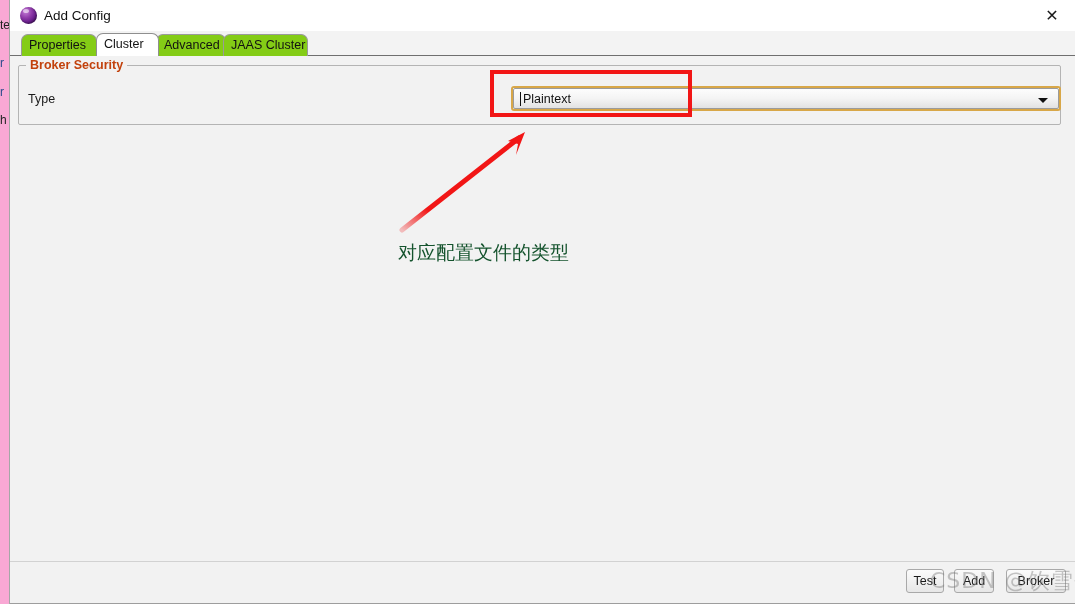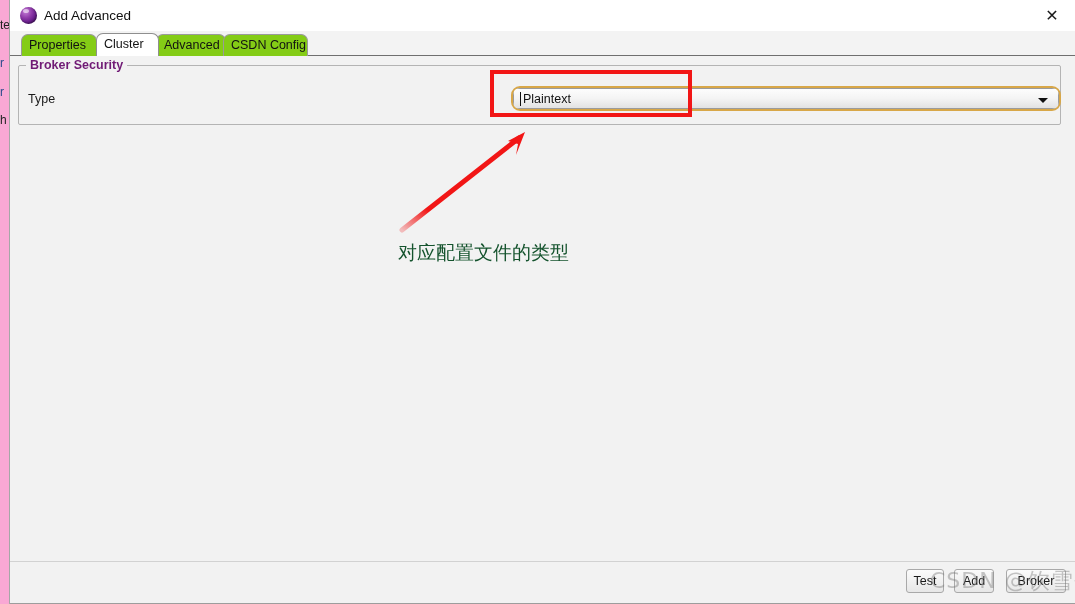--- a/index.html
+++ b/index.html
@@ -163,41 +163,41 @@
     background: #f2f2f2;
   }
   .group-title {
     position: absolute;
     left: 7px;
     top: -9px;
     background: #f2f2f2;
     padding: 0 4px;
     font-size: 12.5px;
     font-weight: bold;
-    color: #701a75;
+    color: #c2410c;
     line-height: 16px;
   }
   .field-label {
     position: absolute;
     left: 9px;
     top: 26px;
     font-size: 12.5px;
     color: #1a1a1a;
   }
 
   
   .combo {
     position: absolute;
     left: 492px;
     top: 20px;
     width: 550px;
     height: 25px;
     box-sizing: border-box;
     border: 2px solid #d8a748;
-    border-radius: 9px;
+    border-radius: 3px;
     background: linear-gradient(to bottom, #ffffff 0%, #f8f8f8 48%, #e6e6e6 100%);
     cursor: pointer;
     overflow: hidden;
   }
   .combo-inner {
     position: absolute;
     left: 0; top: 0; right: 0; bottom: 0;
     border: 1px solid #9b9b9b;
     border-radius: 2px;
     box-sizing: border-box;
@@ -324,29 +324,29 @@
     <div class="bg-frag dark" style="top:18px;">te</div>
     <div class="bg-frag" style="top:56px;">r</div>
     <div class="bg-frag" style="top:85px;">r</div>
     <div class="bg-frag dark" style="top:113px;">h</div>
   </div>
 
   <div class="dialog">
 
     <div class="titlebar">
       <div class="title-icon"></div>
-      <div class="title-text">Add Advanced</div>
+      <div class="title-text">Add Config</div>
       <div class="close-btn">✕</div>
     </div>
 
     <div class="tabstrip">
       <div class="tab" style="left:11px; width:76px;">Properties</div>
       <div class="tab selected" style="left:86px; width:63px;">Cluster</div>
       <div class="tab" style="left:146px; width:70px;">Advanced</div>
-      <div class="tab" style="left:213px; width:85px;">CSDN Config</div>
+      <div class="tab" style="left:213px; width:85px;">JAAS Cluster</div>
     </div>
 
     <div class="content">
 
       <div class="groupbox">
         <div class="group-title">Broker Security</div>
         <div class="field-label">Type</div>
 
         <div class="combo">
           <div class="combo-inner">

